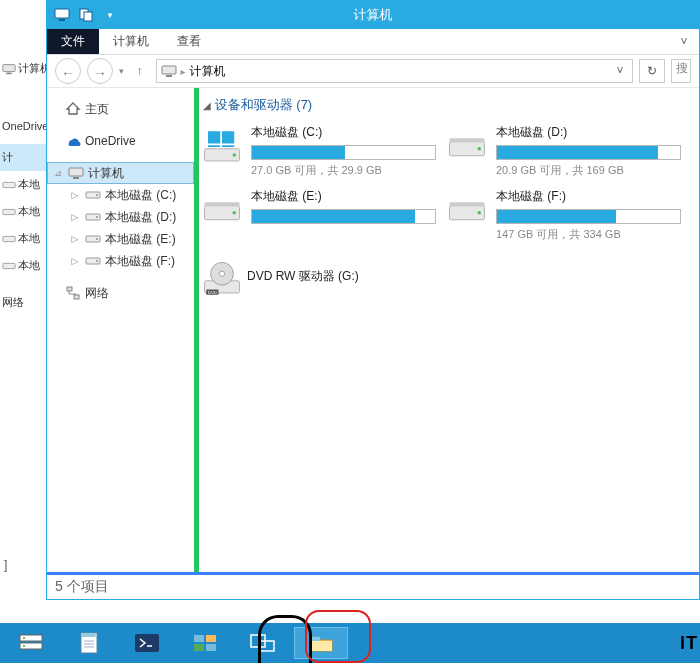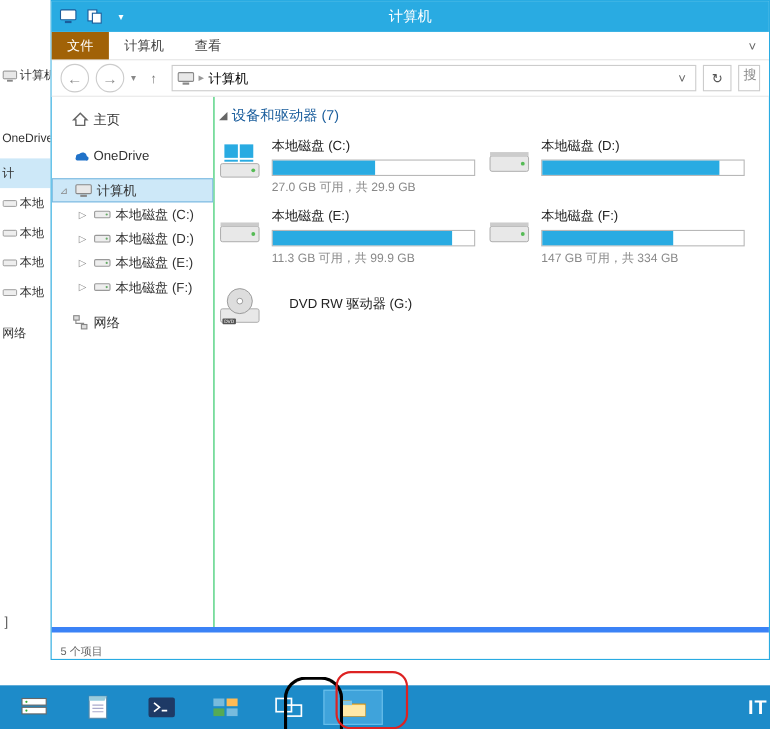--- a/index.html
+++ b/index.html
@@ -8,65 +8,65 @@
   .bn-icon{width:14px;height:14px;flex:none}
   
   .win{position:absolute;left:46px;top:0;width:654px;height:600px;background:#fff;display:flex;flex-direction:column;border:1px solid #29abe2;box-sizing:border-box}
   
   .titlebar{height:28px;background:#29abe2;display:flex;align-items:center;position:relative;color:#fff}
   .tb-qat{display:flex;gap:2px;padding-left:4px}
   .tb-qat div{width:22px;height:20px;display:flex;align-items:center;justify-content:center}
   .tb-title{position:absolute;left:0;right:0;text-align:center;font-size:13px;pointer-events:none}
   
   .ribbon-tabs{height:25px;background:#fff;display:flex;align-items:stretch;border-bottom:1px solid #ddd}
-  .file-tab{background:#a16207;color:#fff;padding:0 14px;display:flex;align-items:center;font-size:12px}
+  .file-tab{background:#0f172a;color:#fff;padding:0 14px;display:flex;align-items:center;font-size:12px}
   .rtab{padding:0 14px;display:flex;align-items:center;color:#444;font-size:12px}
   .ribbon-expand{margin-left:auto;width:30px;display:flex;align-items:center;justify-content:center;color:#666}
   
   .navbar{height:32px;background:#fff;display:flex;align-items:center;gap:6px;padding:0 8px;border-bottom:1px solid #e8e8e8}
   .nav-btn{width:24px;height:24px;border:1px solid #ccc;border-radius:50%;display:flex;align-items:center;justify-content:center;color:#888;font-size:14px}
   .nav-up{width:20px;height:20px;display:flex;align-items:center;justify-content:center;color:#777}
   .addr-bar{flex:1;height:22px;border:1px solid #ccc;display:flex;align-items:center;padding:0 4px;gap:4px;font-size:12px}
   .addr-icon{width:16px;height:16px}
   .addr-sep{color:#999;font-size:10px}
   .addr-drop{width:16px;text-align:center;color:#666;margin-left:auto}
   .refresh{width:24px;height:22px;border:1px solid #ccc;display:flex;align-items:center;justify-content:center;color:#555}
   .search{width:10px;height:22px;border:1px solid #ccc;padding:0 4px;color:#888;overflow:hidden;white-space:nowrap}
   
   .body{flex:1;display:flex;overflow:hidden}
   
-  .tree{width:147px;border-right:1px solid #22c55e;padding-top:10px;overflow:hidden}
+  .tree{width:147px;border-right:5px solid #22c55e;padding-top:10px;overflow:hidden}
   .tree-item{height:22px;display:flex;align-items:center;gap:4px;padding-left:4px;font-size:12px;color:#333;white-space:nowrap}
   .tree-item.sel{background:#cde8f8;border:1px solid #7ab8e0;box-sizing:border-box}
   .tree-item .exp{width:12px;text-align:center;color:#888;font-size:9px}
   .tree-item .ticon{width:16px;height:16px;flex:none}
   .tree-gap{height:10px}
   
   .content{flex:1;display:flex;flex-direction:column;overflow:hidden}
   .group-hdr{display:flex;align-items:center;gap:4px;padding:8px 4px 10px 4px;color:#1a5d9c;font-size:13px}
   .group-hdr .chev{font-size:10px;color:#666}
   
   .drives{display:flex;flex-wrap:wrap;padding-left:2px}
   .drive{width:245px;height:56px;display:flex;align-items:flex-start;gap:8px;margin-bottom:8px}
   .drv-icon{width:42px;height:42px;flex:none;margin-top:2px}
   .drv-info{flex:1;padding-right:10px}
   .drv-name{font-size:12px;color:#222;margin-bottom:4px}
   .drv-bar{height:13px;background:#fff;border:1px solid #b8b8b8;margin-bottom:3px;position:relative}
   .drv-fill{height:100%;background:#29abe2;position:absolute;left:0;top:0}
   .drv-txt{font-size:11px;color:#888}
   
-  .dvd-drv{width:245px;display:flex;align-items:center;gap:24px;margin-top:4px}
-  
-  .status{height:24px;border-top:5px solid #3b82f6;display:flex;align-items:flex-end;padding-left:8px;font-size:10px;color:#666}
+  .dvd-drv{width:245px;display:flex;align-items:center;gap:4px;margin-top:4px}
+  
+  .status{height:24px;border-top:3px solid #3b82f6;display:flex;align-items:center;padding-left:8px;font-size:14px;color:#666}
   
   .taskbar{position:absolute;left:0;bottom:0;width:700px;height:40px;background:#1d8bc9;display:flex;align-items:center;padding-left:4px;gap:4px}
   .tb-btn{width:54px;height:32px;display:flex;align-items:center;justify-content:center}
   .tb-btn.active{background:#3fa3db;border:1px solid #6bc0ec;box-sizing:border-box}
   .watermark{margin-left:auto;color:#fff;font-size:18px;font-weight:bold;letter-spacing:1px;padding-right:6px;display:flex;align-items:center;gap:4px}
-  .watermark .it{color:#ffffff}
+  .watermark .it{color:#000000}
   
   .annot{position:absolute;pointer-events:none}
   .annot.black{left:258px;bottom:0;width:54px;height:48px;border:3px solid #000;border-top-left-radius:20px;border-top-right-radius:20px;border-bottom:none;box-sizing:border-box}
   .annot.red{left:305px;bottom:0;width:66px;height:53px;border:2px solid #d22;border-radius:14px;box-sizing:border-box}
 
   svg{display:block}
 </style>
 </head>
 <body>
 
@@ -260,35 +260,35 @@
           <svg class="drv-icon" viewBox="0 0 48 48">
               <rect x="4" y="18" width="40" height="16" rx="2" fill="#e8e8e8" stroke="#aaa"></rect>
               <circle cx="38" cy="26" r="2" fill="#5b5"></circle>
               <rect x="4" y="14" width="40" height="4" fill="#ccc"></rect>
             </svg>
           <div class="drv-info">
             <div class="drv-name">本地磁盘 (D:)</div>
             <div class="drv-bar">
                 <div class="drv-fill" style="width:88%"></div>
               </div>
+            <div class="drv-txt">20.9 GB 可用，共 169 GB</div>
           </div>
         </div>
 
         <div class="drive">
           <svg class="drv-icon" viewBox="0 0 48 48">
               <rect x="4" y="18" width="40" height="16" rx="2" fill="#e8e8e8" stroke="#aaa"></rect>
               <circle cx="38" cy="26" r="2" fill="#5b5"></circle>
               <rect x="4" y="14" width="40" height="4" fill="#ccc"></rect>
             </svg>
           <div class="drv-info">
             <div class="drv-name">本地磁盘 (E:)</div>
             <div class="drv-bar">
                 <div class="drv-fill" style="width:89%"></div>
               </div>
-            <div class="drv-txt">11.3 GB 可用，共 99.9 GB</div>
           </div>
         </div>
 
         <div class="drive">
           <svg class="drv-icon" viewBox="0 0 48 48">
               <rect x="4" y="18" width="40" height="16" rx="2" fill="#e8e8e8" stroke="#aaa"></rect>
               <circle cx="38" cy="26" r="2" fill="#5b5"></circle>
               <rect x="4" y="14" width="40" height="4" fill="#ccc"></rect>
             </svg>
           <div class="drv-info">

